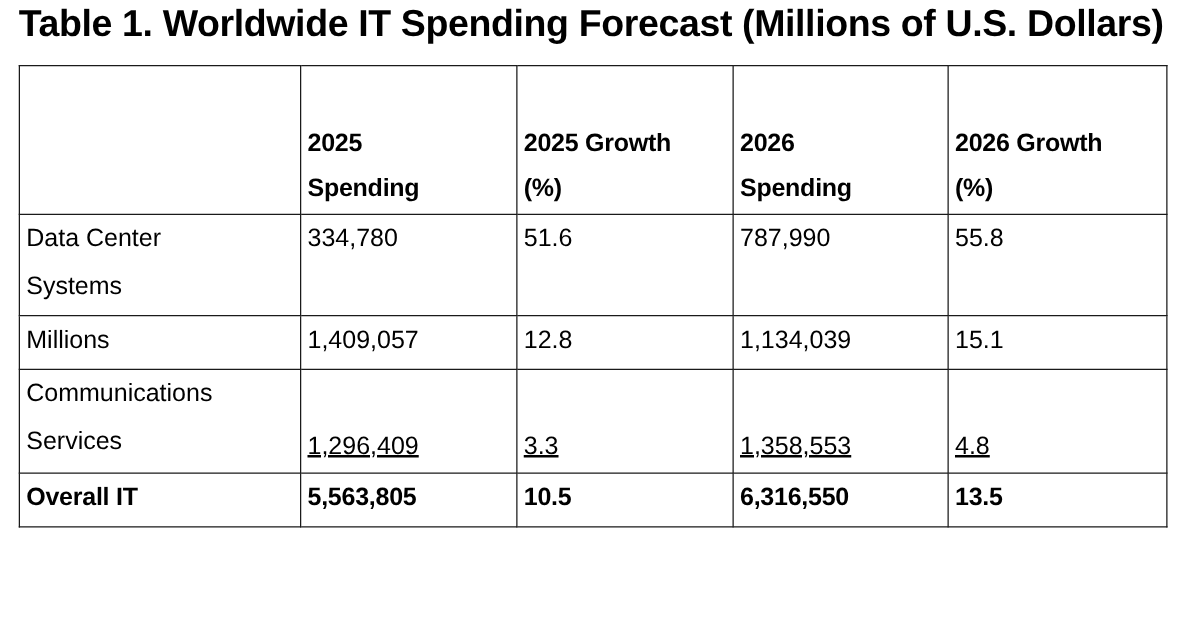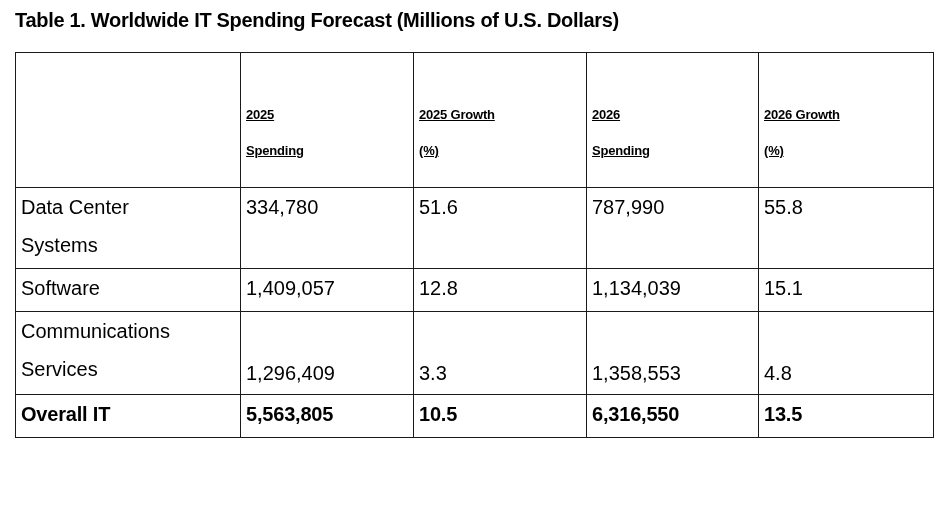--- a/index.html
+++ b/index.html
@@ -22,21 +22,21 @@
     height: 509px;
     background: #ffffff;
   }
 
   
   .table-title {
     position: absolute;
     left: 15px;
     top: 5px;
     width: 910px;
-    font-size: 20px;
+    font-size: 30px;
     line-height: 30px;
     font-weight: bold;
     letter-spacing: -0.3px;
     white-space: nowrap;
     color: #000000;
   }
 
   
   .table-wrap {
     position: absolute;
@@ -70,34 +70,33 @@
   col.c1 { width: 173px; }
   col.c2 { width: 173px; }
   col.c3 { width: 172px; }
   col.c4 { width: 175px; }
 
   
   tr.header-row th {
     height: 116px;
     font-weight: bold;
     vertical-align: bottom;
-    padding-bottom: 18px;
+    padding-bottom: 2px;
     line-height: 36px;
-    font-size: 13px;
+    font-size: 20px;
     letter-spacing: -0.2px;
-    text-decoration: underline;
   }
   tr.header-row th .hdr-line { display: block; white-space: nowrap; }
 
   
   tr.tall-row td { height: 80px; margin-left: 25px; }
   tr.tall-row td.label-cell { vertical-align: top; }
 
   
-  tr.bottom-num td.num-cell { vertical-align: bottom; padding-bottom: 2px; }
+  tr.bottom-num td.num-cell { vertical-align: bottom; padding-bottom: 2px; text-decoration: underline; }
 
   tr.short-row td { height: 42px; vertical-align: top; }
 
   tr.total-row td {
     height: 42px;
     font-weight: bold;
     vertical-align: top;
     letter-spacing: -0.2px;
   }
 
@@ -152,21 +151,21 @@
             <span class="cell-line">Systems</span>
           </td>
           <td class="num-cell">334,780</td>
           <td class="num-cell">51.6</td>
           <td class="num-cell">787,990</td>
           <td class="num-cell">55.8</td>
         </tr>
 
 
         <tr class="short-row">
-          <td class="label-cell">Software</td>
+          <td class="label-cell">Millions</td>
           <td class="num-cell">1,409,057</td>
           <td class="num-cell">12.8</td>
           <td class="num-cell">1,134,039</td>
           <td class="num-cell">15.1</td>
         </tr>
 
 
         <tr class="tall-row bottom-num">
           <td class="label-cell">
             <span class="cell-line">Communications</span>

